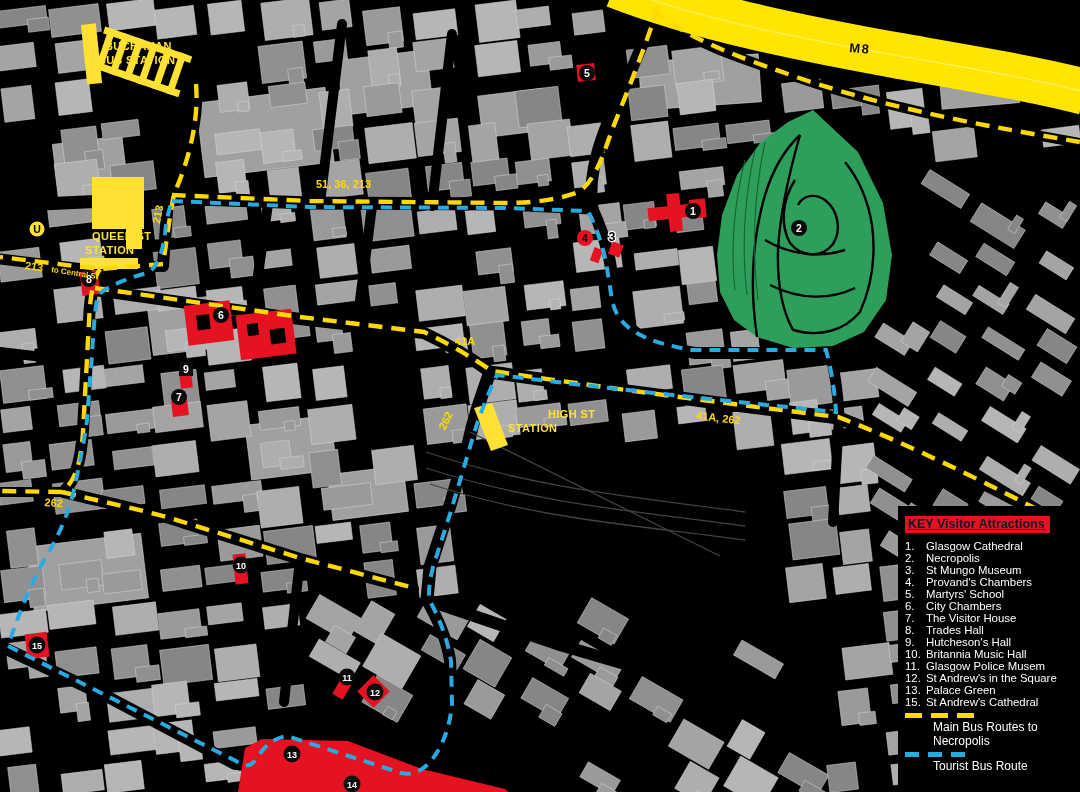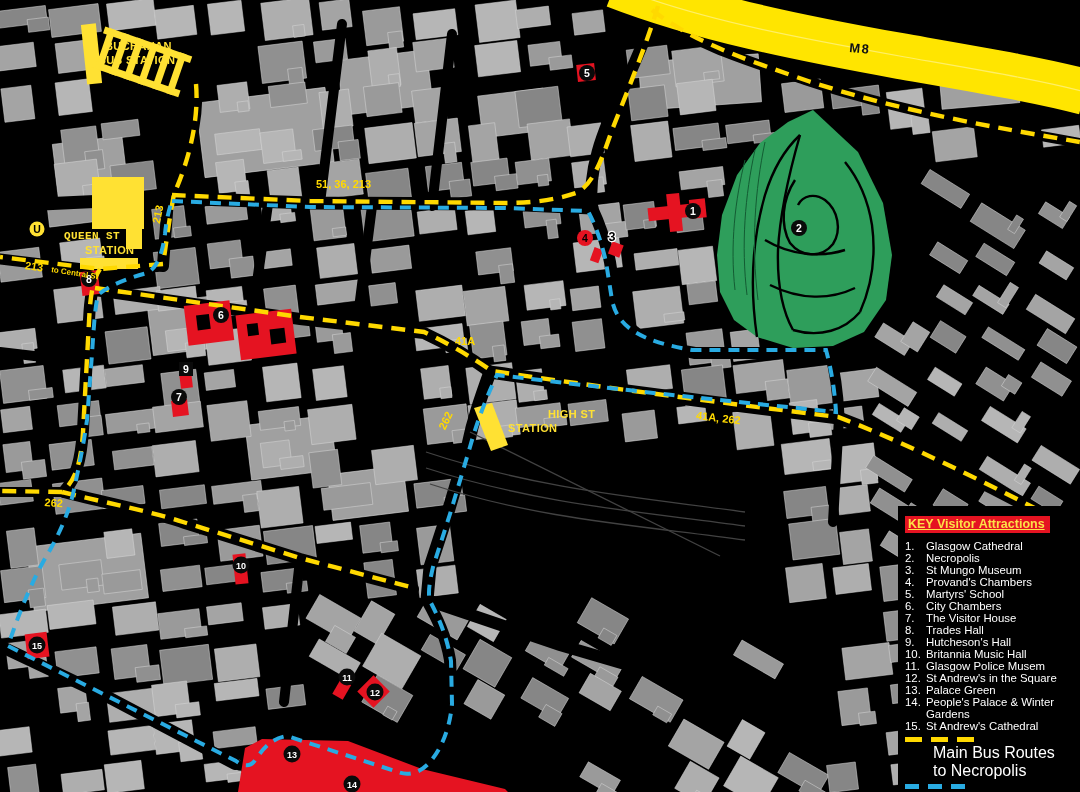--- a/index.html
+++ b/index.html
@@ -9,31 +9,31 @@
   
   #labels{position:absolute;left:0;top:0;width:1080px;height:792px;pointer-events:none;}
   .maplabel{position:absolute;white-space:nowrap;font-weight:bold;transform-origin:0 0;}
   .route{color:var(--yellow);font-size:11px;}
   .route-small{color:var(--yellow);font-size:8px;}
   .station{color:var(--station);font-size:11px;letter-spacing:.4px;}
   .m8{color:#111;font-size:13px;letter-spacing:1.5px;}
   
   #legend{position:absolute;left:898px;top:506px;width:182px;height:286px;background:#000;
           padding:8px 0 0 7px;box-sizing:border-box;color:#fff;}
-  .legend-title{display:inline-block;background:var(--red);color:#fde047;font-weight:bold;
+  .legend-title{display:inline-block;background:var(--red);color:#0f172a;font-weight:bold;
           font-size:12.5px;padding:1px 5px 2px 3px;text-decoration:underline;}
   #legend-list{margin:8px 0 0 0;padding:0;list-style:none;font-size:11.4px;line-height:1.05;}
   #legend-list li{display:flex;}
   #legend-list .num{width:21px;flex:none;}
   #legend-list .lbl{flex:1;padding-right:2px;}
   .dash-row{display:flex;gap:9px;margin:4px 0 2px 0;}
   .dash{height:5px;}
   .dash.y{width:17px;background:var(--yellow);}
   .dash.b{width:14px;background:var(--blue);}
-  .legend-caption{font-size:16px;margin:1px 8px 2px 0;padding-left:28px;}
+  .legend-caption{font-size:12px;margin:1px 8px 2px 0;padding-left:28px;}
 </style>
 </head>
 <body>
 
 <div id="stage">
 
 <svg id="map" viewBox="0 0 1080 792" width="1080" height="792">
   <rect width="1080" height="792" fill="#000"></rect>
 
   <g id="buildings">
@@ -587,21 +587,21 @@
           <circle r="7.5" fill="var(--station)"></circle>
           <text text-anchor="middle" dy="3.8" fill="#000" font-size="10.5" font-weight="bold" font-family="&quot;Liberation Sans&quot;,sans-serif">U</text>
         </g>
       </g>
 </svg>
 
 <div id="labels">
       <span class="maplabel m8" style="left: 850px; top: 40px; transform: rotate(5deg);">M8</span>
       <span class="maplabel station" style="left: 105px; top: 40px;">BUCHANAN</span>
       <span class="maplabel station" style="left: 98px; top: 54px;">BUS STATION</span>
-      <span class="maplabel station" style="left: 64px; top: 230px; font-family: Liberation Mono, monospace;">QUEEN ST</span>
+      <span class="maplabel station" style="left: 92px; top: 230px;">QUEEN ST</span>
       <span class="maplabel station" style="left: 85px; top: 244px;">STATION</span>
       <span class="maplabel station" style="left: 508px; top: 408px; margin-left: 40px;">HIGH ST</span>
       <span class="maplabel station" style="left: 508px; top: 422px;">STATION</span>
       <span class="maplabel route" style="left: 316px; top: 178px;">51, 36, 213</span>
       <span class="maplabel route" style="left: 150px; top: 222px; transform: rotate(-78deg);">213</span>
       <span class="maplabel route" style="left: 26px; top: 259px; transform: rotate(9deg);">213</span>
       <span class="maplabel route-small" style="left: 52px; top: 265px; transform: rotate(9deg);">to Central St</span>
       <span class="maplabel route" style="left: 455px; top: 335px;">41A</span>
       <span class="maplabel route" style="left: 436px; top: 426px; transform: rotate(-64deg);">262</span>
       <span class="maplabel route" style="left: 697px; top: 409px; transform: rotate(7deg);">41A, 262</span>
@@ -669,24 +669,20 @@
   <li>
     <span class="num">12.</span>
     <span class="lbl">St Andrew's in the Square</span>
   </li>
 
   <li>
     <span class="num">13.</span>
     <span class="lbl">Palace Green</span>
   </li>
 
-  <li>
-    <span class="num">14.</span>
-    <span class="lbl">People's Palace &amp; Winter Gardens</span>
-  </li>
 
   <li>
     <span class="num">15.</span>
     <span class="lbl">St Andrew's Cathedral</span>
   </li>
 </ol>
   <div class="dash-row">
     <i class="dash y"></i>
     <i class="dash y"></i>
     <i class="dash y"></i>

